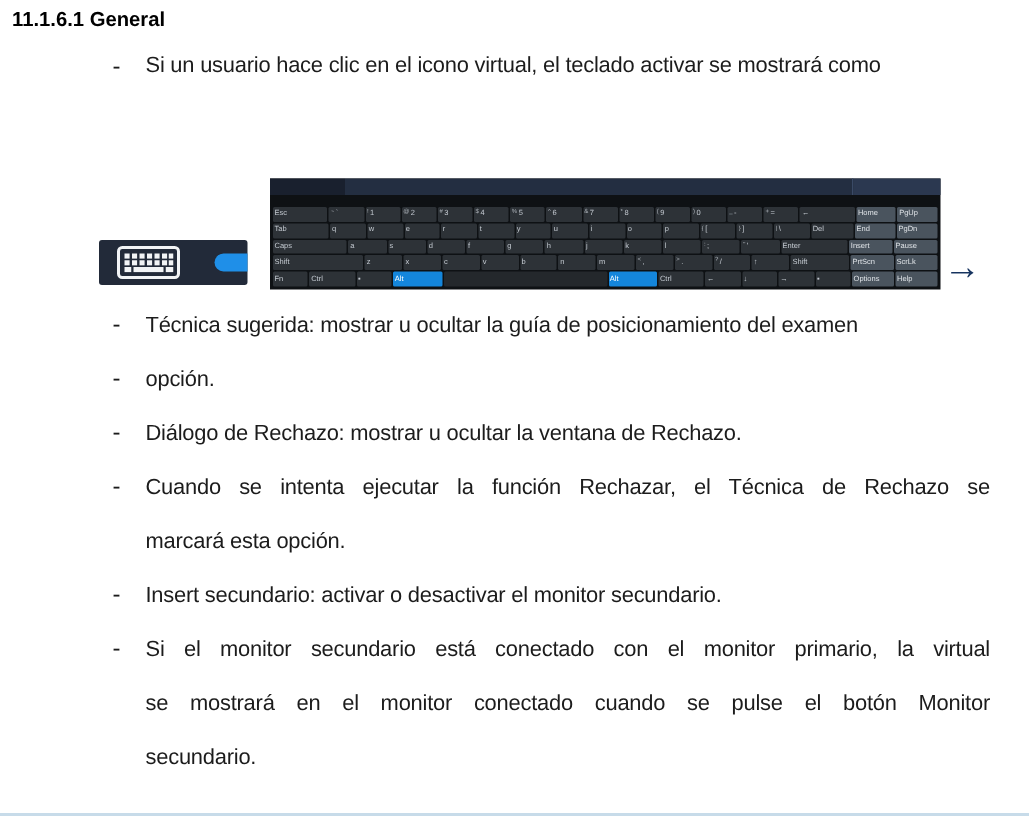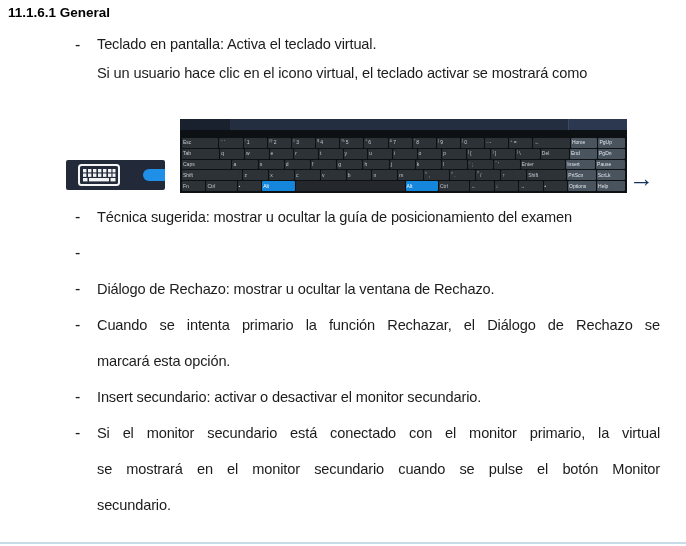--- a/index.html
+++ b/index.html
@@ -68,23 +68,20 @@
 <body>
 
 <div class="page">
 
   <h1 class="heading">11.1.6.1 General</h1>
 
   <div class="bullets bullets-top" id="bullets-top">
       <div class="bullet">
         <div class="bullet-dash">-</div>
         <div class="bullet-body">
-          <div class="para">
-            <div class="line">Teclado en pantalla: Activa el teclado virtual.</div>
-          </div>
           <div class="para">
             <div class="line">Si un usuario hace clic en el icono virtual, el teclado activar se mostrará como</div>
           </div>
         </div>
       </div>
     </div>
 
   <div>
     <div class="thumb">
       <svg class="thumb-kbicon" width="42" height="22" viewBox="0 0 42 22">
@@ -394,54 +391,55 @@
         <div class="bullet-body">
           <div class="para">
             <div class="line">Técnica sugerida: mostrar u ocultar la guía de posicionamiento del examen</div>
           </div>
         </div>
       </div>
       <div class="bullet">
         <div class="bullet-dash">-</div>
         <div class="bullet-body">
           <div class="para">
+            <div class="line">opción.</div>
           </div>
         </div>
       </div>
       <div class="bullet">
         <div class="bullet-dash">-</div>
         <div class="bullet-body">
           <div class="para">
             <div class="line">Diálogo de Rechazo: mostrar u ocultar la ventana de Rechazo.</div>
           </div>
         </div>
       </div>
       <div class="bullet">
         <div class="bullet-dash">-</div>
         <div class="bullet-body">
           <div class="para">
-            <div class="line">Cuando se intenta primario la función Rechazar, el Diálogo de Rechazo se</div>
+            <div class="line">Cuando se intenta ejecutar la función Rechazar, el Técnica de Rechazo se</div>
             <div class="line">marcará esta opción.</div>
           </div>
         </div>
       </div>
       <div class="bullet">
         <div class="bullet-dash">-</div>
         <div class="bullet-body">
           <div class="para">
             <div class="line">Insert secundario: activar o desactivar el monitor secundario.</div>
           </div>
         </div>
       </div>
       <div class="bullet">
         <div class="bullet-dash">-</div>
         <div class="bullet-body">
           <div class="para">
             <div class="line">Si el monitor secundario está conectado con el monitor primario, la virtual</div>
-            <div class="line">se mostrará en el monitor secundario cuando se pulse el botón Monitor</div>
+            <div class="line">se mostrará en el monitor conectado cuando se pulse el botón Monitor</div>
             <div class="line">secundario.</div>
           </div>
         </div>
       </div>
     </div>
 
   <div class="bottom-rule"></div>
 
 </div>
 

